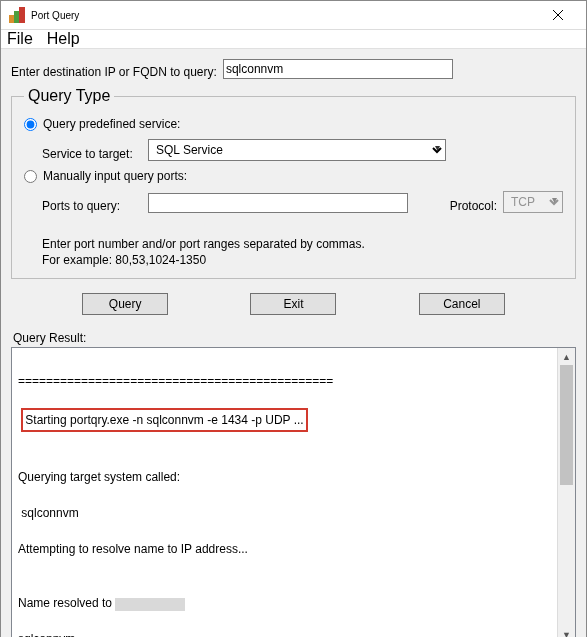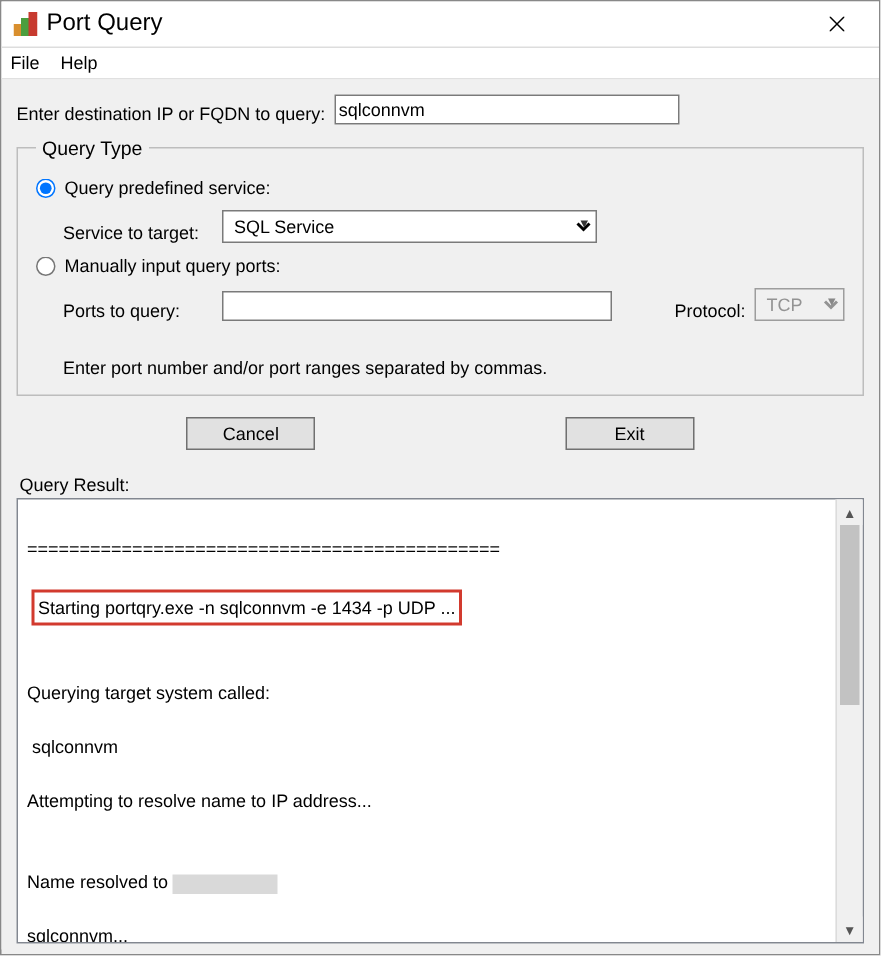--- a/index.html
+++ b/index.html
@@ -1,33 +1,33 @@
 <!DOCTYPE html>
 <html><head>
 <meta charset="utf-8">
 <style>
   html,body{margin:0;padding:0;font-family:"Segoe UI",Tahoma,sans-serif;font-size:12px;color:#000;background:#fff}
   .window{width:587px;height:637px;border:1px solid #888;box-sizing:border-box;display:flex;flex-direction:column;background:#f0f0f0}
   .title-bar{height:30px;background:#fff;display:flex;align-items:center;padding:0 8px;border-bottom:1px solid #ddd}
   .title-bar .icon{width:16px;height:16px;margin-right:6px}
-  .title-text{flex:1;font-size:16px}
+  .title-text{flex:1;font-size:10px}
   .close-btn{width:40px;height:28px;display:flex;align-items:center;justify-content:center;font-size:14px;cursor:default}
-  .menu-bar{height:20px;background:#fff;display:flex;align-items:center;padding:0 6px;border-bottom:1px solid #e0e0e0;font-size:12px}
+  .menu-bar{height:20px;background:#fff;display:flex;align-items:center;padding:0 6px;border-bottom:1px solid #e0e0e0;font-size:16px}
   .menu-item{margin-right:14px;cursor:default}
   .body{padding:10px 10px 4px 10px;background:#f0f0f0}
   .row{display:flex;align-items:flex-end;margin-bottom:8px}
   .lbl{margin-right:6px}
   input[type=text],select{font:inherit;height:20px;border:1px solid #7a7a7a;background:#fff;padding:0 3px;box-sizing:border-box}
   .dest-box{width:230px;height:20px;border:1px solid #7a7a7a;background:#fff;display:flex;align-items:center;padding:0 2px;box-sizing:border-box}
   fieldset{border:1px solid #bdbdbd;margin:0 0 10px 0;padding:8px 12px 10px 12px}
-  legend{font-size:13px;padding:0 4px}
+  legend{font-size:16px;padding:0 4px}
   .radio-row{display:flex;align-items:flex-end;margin:4px 0 8px 0}
   .radio-row input{margin:0 6px 0 0}
   .indent{margin-left:18px}
-  .svc-select{width:250px;height:22px}
+  .svc-select{width:298px;height:22px}
   .ports-input{width:260px;background:#f0f0f0}
   .proto-select{width:60px;height:22px;background:#f0f0f0;color:#6d6d6d}
   .hint{margin-top:23px;line-height:1.35}
   .btnrow{display:flex;justify-content:space-around;padding:4px 30px 10px 30px}
   button.win{width:86px;height:22px;border:1px solid #707070;background:#e1e1e1;font:inherit;cursor:default}
   .result-label{margin:6px 2px 2px 2px}
   .result-wrap{display:flex;border:1px solid #828790;background:#fff;height:295px}
   .result-text{flex:1;padding:6px 4px 6px 6px;font-size:12px;line-height:1.5;white-space:pre-wrap;overflow:hidden;position:relative}
   .scrollbar{width:17px;background:#f0f0f0;border-left:1px solid #dcdcdc;position:relative}
   .sb-btn{height:17px;background:#f0f0f0;display:flex;align-items:center;justify-content:center;font-size:9px;color:#555}
@@ -104,26 +104,28 @@
         <span class="lbl">Protocol:</span>
         <span class="proto-wrap">
           <select class="proto-select" disabled="">
             <option>TCP</option>
           </select>
         </span>
       </div>
 
       <div class="hint indent">
         <div>Enter port number and/or port ranges separated by commas.</div>
+        <div>For example: 80,53,1024-1350</div>
       </div>
     </fieldset>
 
     <div class="btnrow">
+      <button class="win">Query</button>
+      <button class="win">Exit</button>
       <button class="win">Cancel</button>
-      <button class="win">Exit</button>
     </div>
 
     <div class="result-label">Query Result:</div>
 
     <div class="result-wrap">
       <div class="result-text">
 <span>=============================================</span>
 
  <span class="redbox"><span>Starting portqry.exe -n sqlconnvm -e 1434 -p UDP ...</span></span>
 

